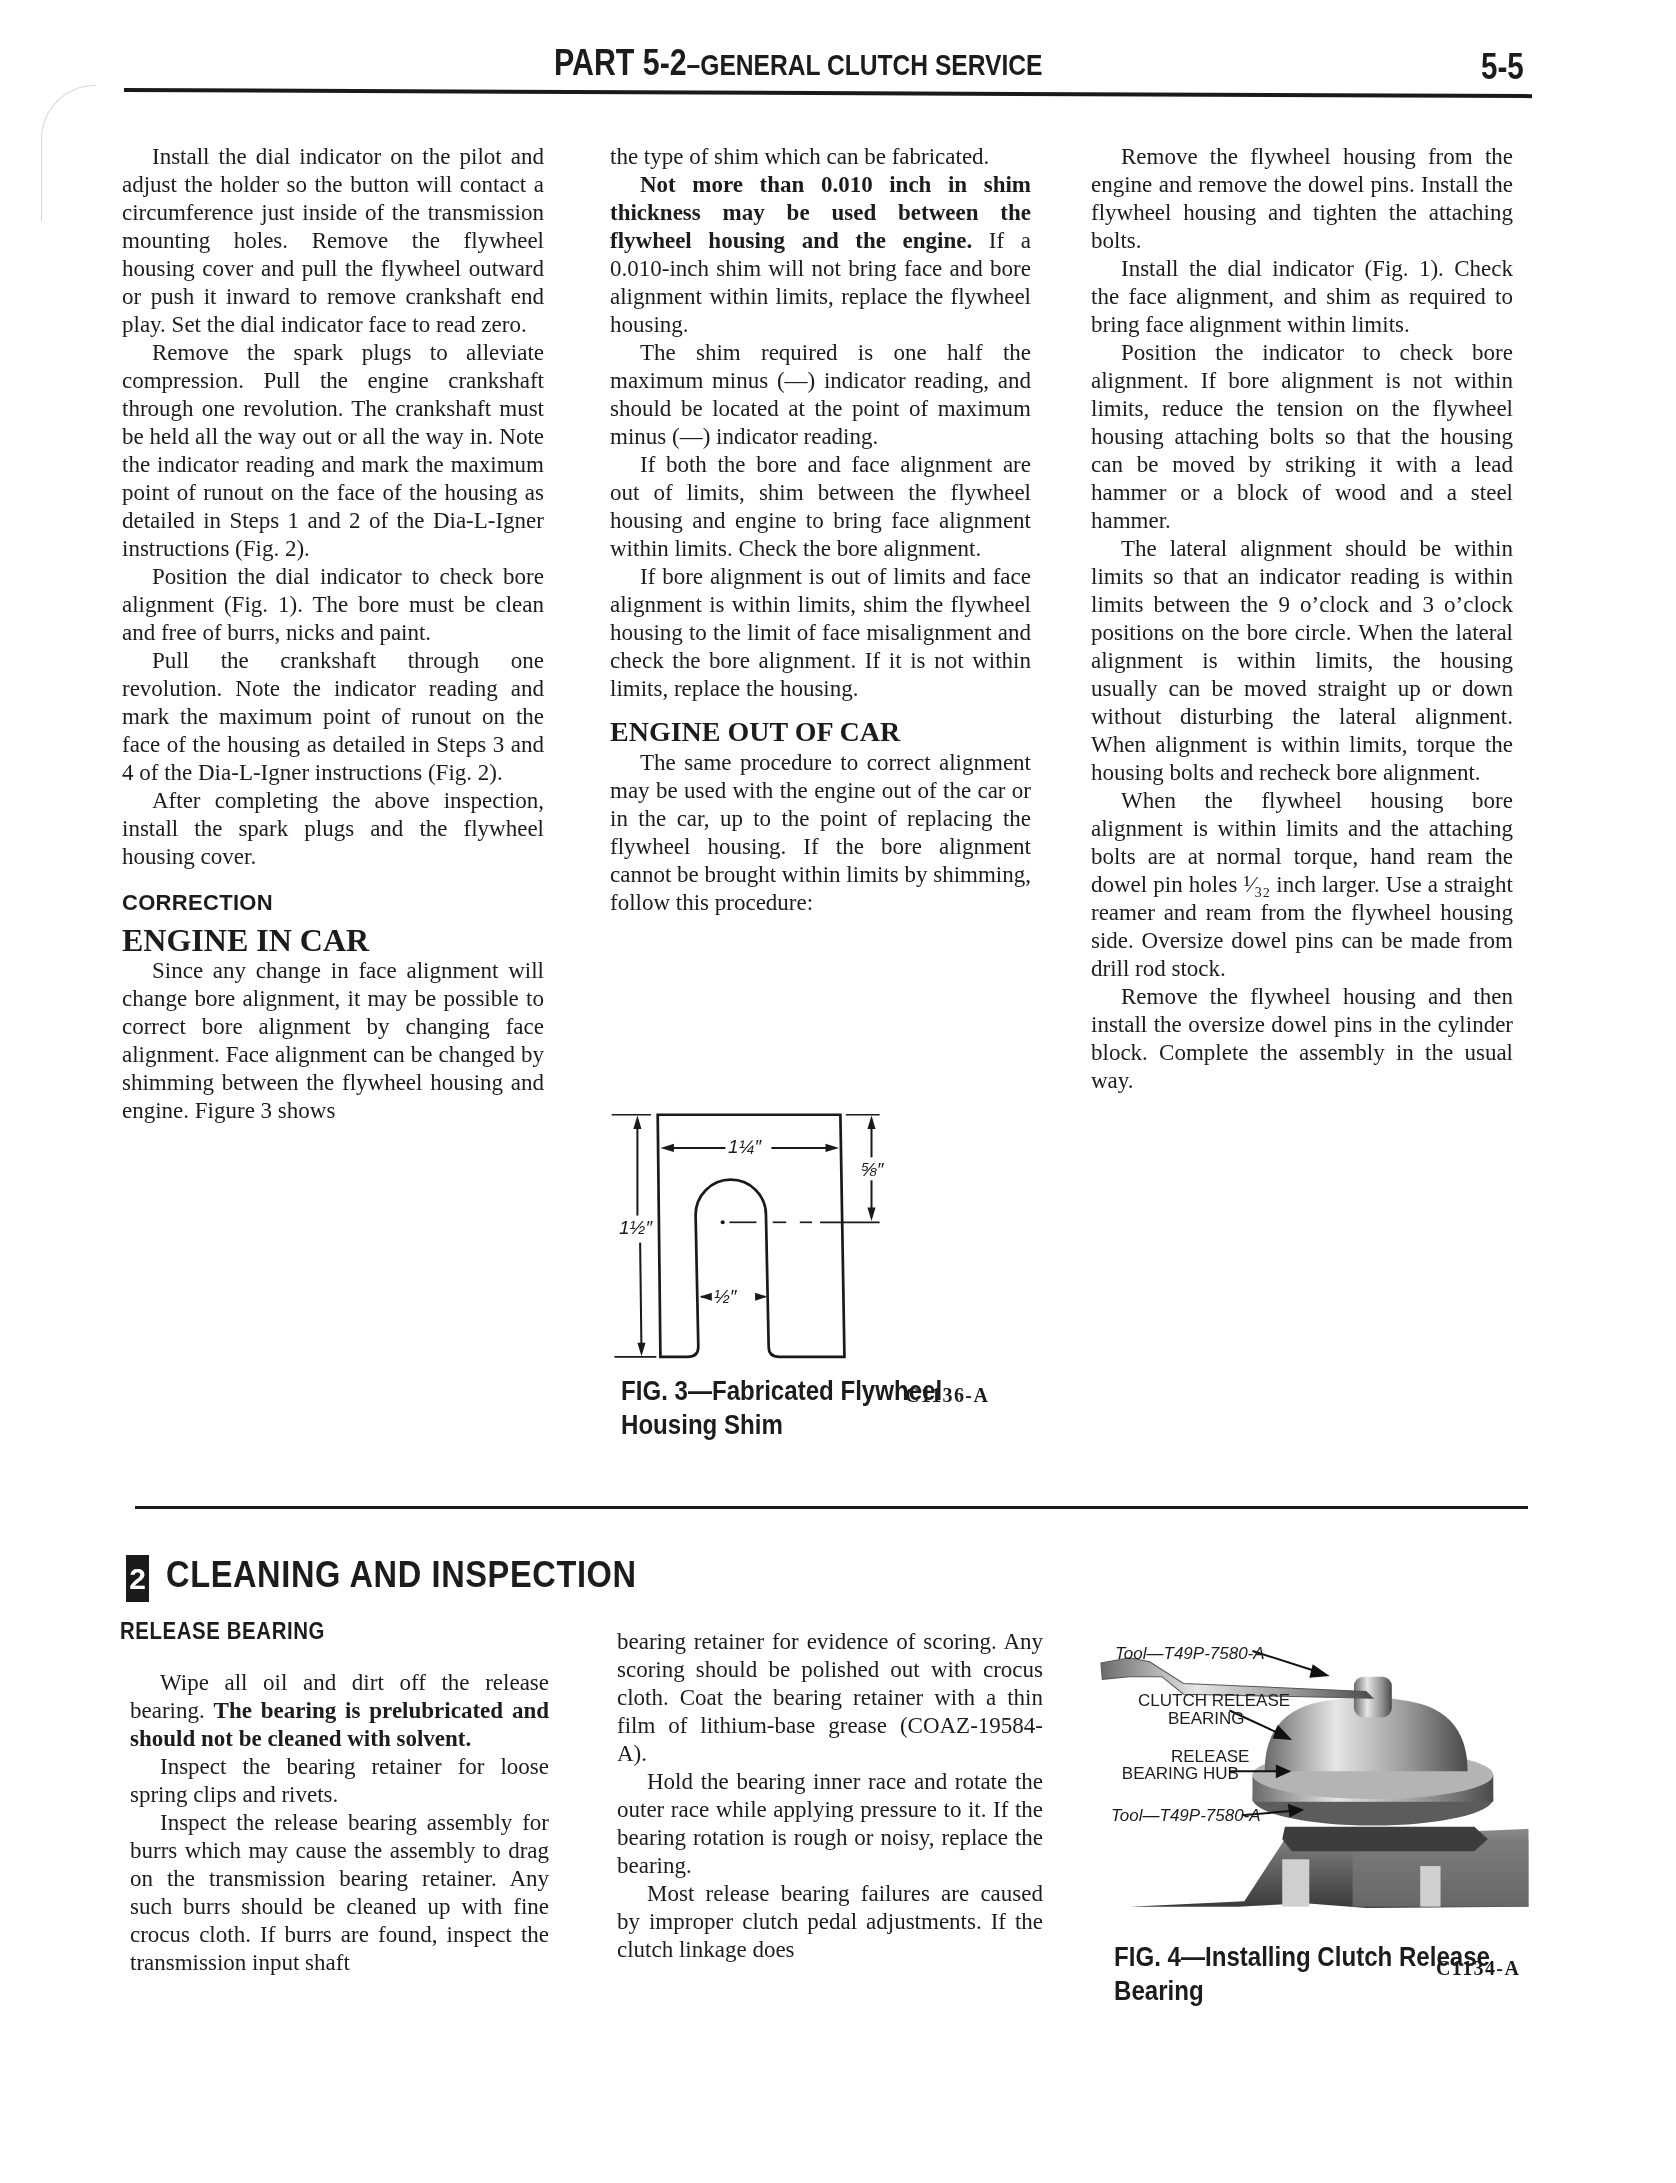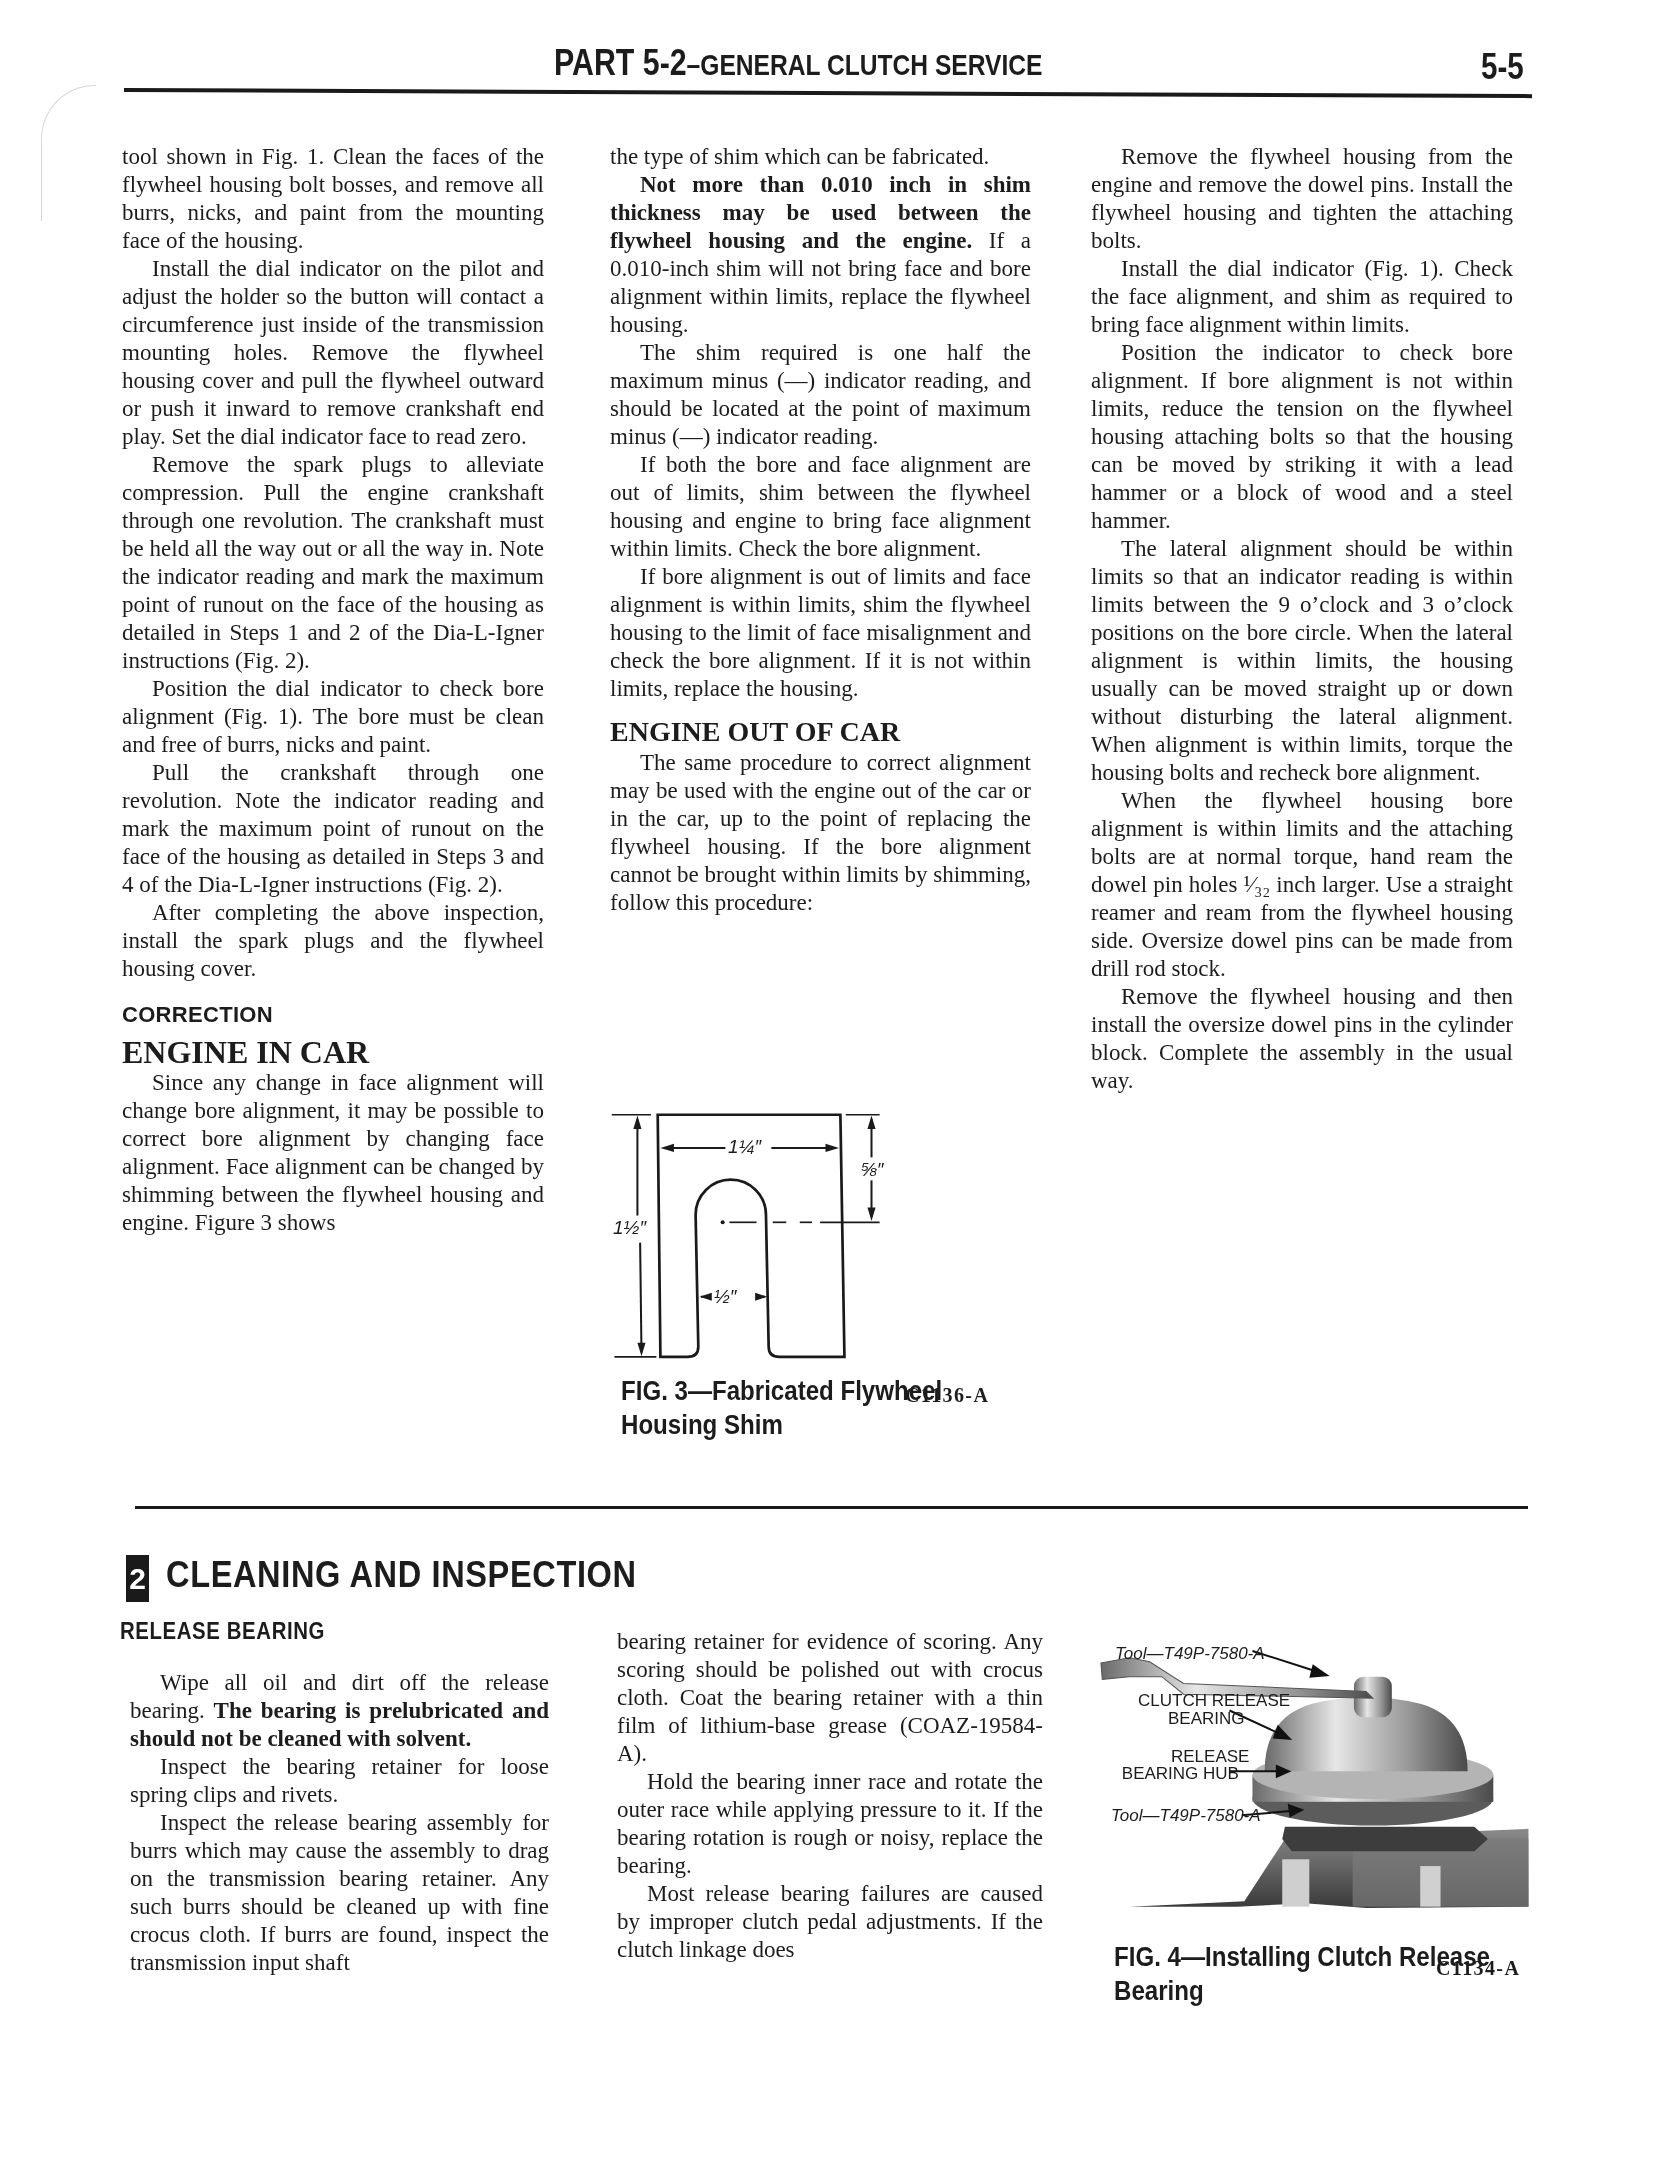--- a/index.html
+++ b/index.html
@@ -43,21 +43,20 @@
 <body>
 
 <div class="margin-arc"></div>
 <div class="header-title">
   <span class="part">PART 5-2</span><span class="sub">–</span><span class="sub">GENERAL CLUTCH SERVICE</span>
 </div>
 <div class="page-num">5-5</div>
 <div class="rule-top"></div>
 
 <div class="col col1">
-  <p>tool shown in Fig. 1. Clean the faces of the flywheel housing bolt bosses, and remove all burrs, nicks, and paint from the mounting face of the housing.</p>
   <p class="ind">Install the dial indicator on the pilot and adjust the holder so the button will contact a circumference just inside of the transmission mounting holes. Remove the flywheel housing cover and pull the flywheel outward or push it inward to remove crankshaft end play. Set the dial indicator face to read zero.</p>
   <p class="ind">Remove the spark plugs to alleviate compression. Pull the engine crankshaft through one revolution. The crankshaft must be held all the way out or all the way in. Note the indicator reading and mark the maximum point of runout on the face of the housing as detailed in Steps 1 and 2 of the Dia-L-Igner instructions (Fig. 2).</p>
   <p class="ind">Position the dial indicator to check bore alignment (Fig. 1). The bore must be clean and free of burrs, nicks and paint.</p>
   <p class="ind">Pull the crankshaft through one revolution. Note the indicator reading and mark the maximum point of runout on the face of the housing as detailed in Steps 3 and 4 of the Dia-L-Igner instructions (Fig. 2).</p>
   <p class="ind">After completing the above inspection, install the spark plugs and the flywheel housing cover.</p>
   <p class="sans-head">CORRECTION</p>
   <p class="serif-head">ENGINE IN CAR</p>
   <p class="ind">Since any change in face alignment will change bore alignment, it may be possible to correct bore alignment by changing face alignment. Face alignment can be changed by shimming between the flywheel housing and engine. Figure 3 shows</p>
 </div>
 
@@ -103,21 +102,21 @@
       <polygon points="48,386 42,366 54,366"></polygon>
       <polygon points="76,78 96,72 96,84"></polygon>
       <polygon points="340,78 320,72 320,84"></polygon>
       <polygon points="388,30 382,50 394,50"></polygon>
       <polygon points="388,186 382,166 394,166"></polygon>
       <polygon points="134,298 152,292 152,304"></polygon>
       <polygon points="234,298 216,292 216,304"></polygon>
     </g>
   </svg>
   <span class="dim" style="left:119px; top:41px;">1¼″</span>
-  <span class="dim" style="left:4px; top:122px;">1½″</span>
+  <span class="dim" style="left:10px; top:122px;">1½″</span>
   <span class="dim" style="left:252px; top:64px;">⅝″</span>
   <span class="dim" style="left:105px; top:191px;">½″</span>
   <span class="fig-code" style="left:296px; top:245px;">C1136-A</span>
   <div class="fig-caption" style="left:12px; top:279px;">
     <div>FIG. 3—Fabricated Flywheel</div>
     <div>Housing Shim</div>
   </div>
 </div>
 
 <div class="col col3">

